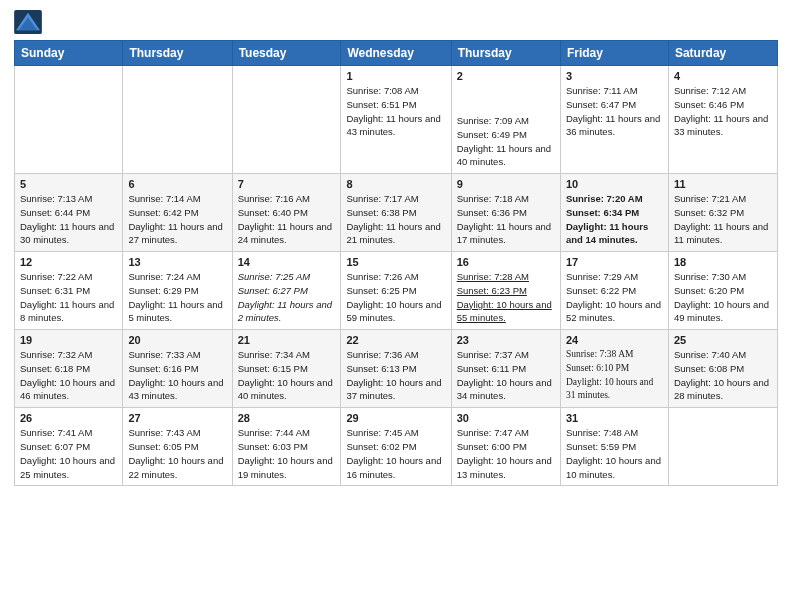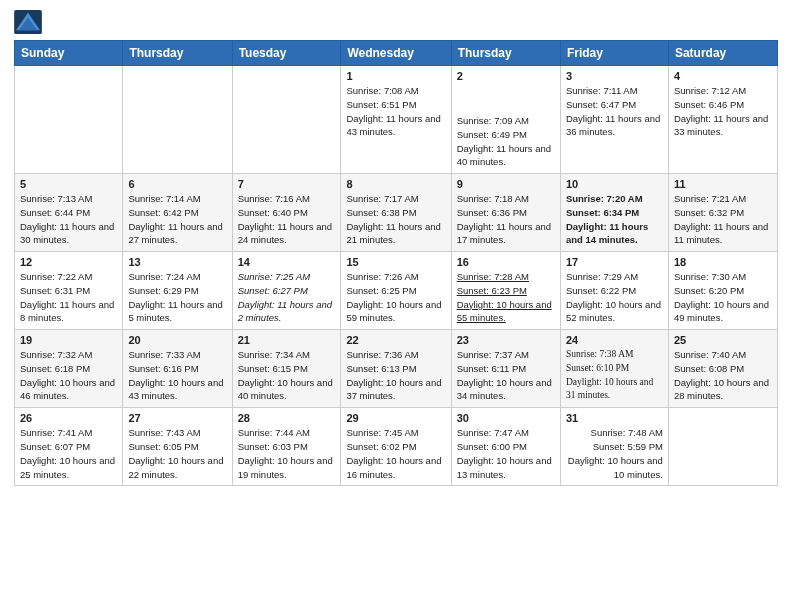--- a/index.html
+++ b/index.html
@@ -315,21 +315,21 @@
 Daylight: 10 hours and 16 minutes.</div>
           </td>
           <td>
             <div class="day-number">30</div>
             <div class="day-info" style="white-space: pre-line;">Sunrise: 7:47 AM
 Sunset: 6:00 PM
 Daylight: 10 hours and 13 minutes.</div>
           </td>
           <td>
             <div class="day-number">31</div>
-            <div class="day-info" style="white-space: pre-line; text-align: right;">Sunrise: 7:48 AM
+            <div class="day-info" style="white-space: pre-line;">Sunrise: 7:48 AM
 Sunset: 5:59 PM
 Daylight: 10 hours and 10 minutes.</div>
           </td>
           <td class="empty-cell"></td>
         </tr>
       </tbody>
   </table>
 </div>
 
 </body></html>

